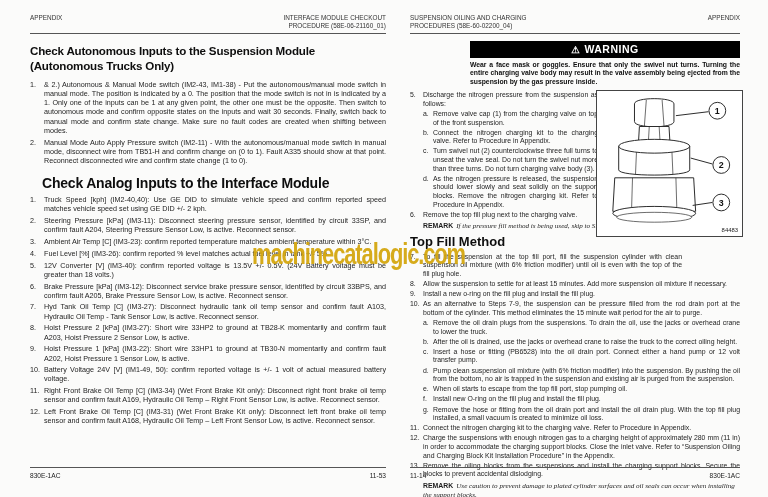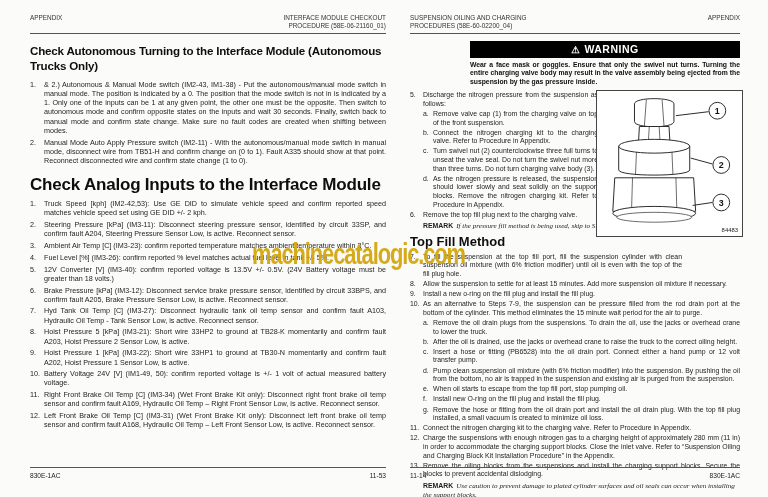--- a/index.html
+++ b/index.html
@@ -12,21 +12,21 @@
   #pageR { left:410px; width:330px; }
 
   .hdr { display:flex; justify-content:space-between; align-items:flex-start;
          font-size:6.4px; line-height:1.3; color:#333; }
   .hdr .hr-r { text-align:right; }
   .hrule { border-top:1px solid #555; margin-top:2px; }
 
   
   #pageL h1 { font-size:11.6px; font-weight:bold; color:#0e0e0e; margin:9px 0 7px;
               line-height:1.3; letter-spacing:-0.2px; }
-  #pageL h2 { font-size:17px; font-weight:bold; color:#0e0e0e; margin:10px 0 4px;
+  #pageL h2 { font-size:14px; font-weight:bold; color:#0e0e0e; margin:10px 12px 4px;
               letter-spacing:-0.2px; }
   .btxt { font-size:7.2px; line-height:1.28; color:#1d1d1d; }
   .intro { margin-bottom:4px; }
   .li { display:flex; margin-bottom:2.5px; }
   .li .n { flex:0 0 14px; }
   .li .t { flex:1; text-align:justify; }
 
   
   .warn { margin:7px 0 3px 60px; }
   .warn-bar { background:#000; color:#fff; text-align:center; font-weight:bold;
@@ -68,39 +68,39 @@
   <div class="page" id="pageL">
     <div class="hdr">
       <span>APPENDIX</span>
       <span class="hr-r">
         <span>INTERFACE MODULE CHECKOUT</span><br>
         <span>PROCEDURE (58E-06-21160_01)</span>
       </span>
     </div>
     <div class="hrule"></div>
 
-    <h1>Check Autonomous Turning to the Interface Module (Autonomous Trucks Only)</h1>
+    <h1>Check Autonomous Inputs to the Suspension Module (Autonomous Trucks Only)</h1>
 
     <div class="btxt">
       <div class="li">
         <span class="n">1.</span>
         <span class="t">&amp; 2.) Autonomous &amp; Manual Mode switch (IM2-43, IM1-38) - Put the autonomous/manual mode switch in manual mode. The position is indicated by a 0. The position that the mode switch is not in is indicated by a 1. Only one of the inputs can be 1 at any given point, the other one must be the opposite. Then switch to autonomous mode and confirm opposite states on the inputs and wait 30 seconds. Finally, switch back to manual mode and confirm state change. Make sure no fault codes are created when shifting between modes.</span>
       </div>
       <div class="li">
         <span class="n">2.</span>
         <span class="t">Manual Mode Auto Apply Pressure switch (IM2-11) - With the autonomous/manual mode switch in manual mode, disconnect wire from TB51-H and confirm change on (0 to 1). Fault A335 should show at that point. Reconnect disconnected wire and confirm state change (1 to 0).</span>
       </div>
     </div>
 
     <h2>Check Analog Inputs to the Interface Module</h2>
 
     <div class="btxt">
       <div class="li">
           <span class="n">1.</span>
-          <span class="t">Truck Speed [kph] (IM2-42,53): Use GE DID to simulate vehicle speed and confirm reported speed matches vehicle speed set using GE DID +/- 2 kph.</span>
+          <span class="t">Truck Speed [kph] (IM2-40,40): Use GE DID to simulate vehicle speed and confirm reported speed matches vehicle speed set using GE DID +/- 2 kph.</span>
         </div>
       <div class="li">
           <span class="n">2.</span>
           <span class="t">Steering Pressure [kPa] (IM3-11): Disconnect steering pressure sensor, identified by circuit 33SP, and confirm fault A204, Steering Pressure Sensor Low, is active. Reconnect sensor.</span>
         </div>
       <div class="li">
           <span class="n">3.</span>
           <span class="t">Ambient Air Temp [C] (IM3-23): confirm reported temperature matches ambient temperature within 3°C.</span>
         </div>
       <div class="li">
@@ -114,21 +114,21 @@
       <div class="li">
           <span class="n">6.</span>
           <span class="t">Brake Pressure [kPa] (IM3-12): Disconnect service brake pressure sensor, identified by circuit 33BPS, and confirm fault A205, Brake Pressure Sensor Low, is active. Reconnect sensor.</span>
         </div>
       <div class="li">
           <span class="n">7.</span>
           <span class="t">Hyd Tank Oil Temp [C] (IM3-27): Disconnect hydraulic tank oil temp sensor and confirm fault A103, Hydraulic Oil Temp - Tank Sensor Low, is active. Reconnect sensor.</span>
         </div>
       <div class="li">
           <span class="n">8.</span>
-          <span class="t">Hoist Pressure 5 [kPa] (IM3-21): Short wire 33HP2 to ground at TB28-K momentarily and confirm fault A203, Hoist Pressure 2 Sensor Low, is active.</span>
+          <span class="t">Hoist Pressure 2 [kPa] (IM3-27): Short wire 33HP2 to ground at TB28-K momentarily and confirm fault A203, Hoist Pressure 2 Sensor Low, is active.</span>
         </div>
       <div class="li">
           <span class="n">9.</span>
           <span class="t">Hoist Pressure 1 [kPa] (IM3-22): Short wire 33HP1 to ground at TB30-N momentarily and confirm fault A202, Hoist Pressure 1 Sensor Low, is active.</span>
         </div>
       <div class="li">
           <span class="n">10.</span>
           <span class="t">Battery Voltage 24V [V] (IM1-49, 50): confirm reported voltage is +/- 1 volt of actual measured battery voltage.</span>
         </div>
       <div class="li">

